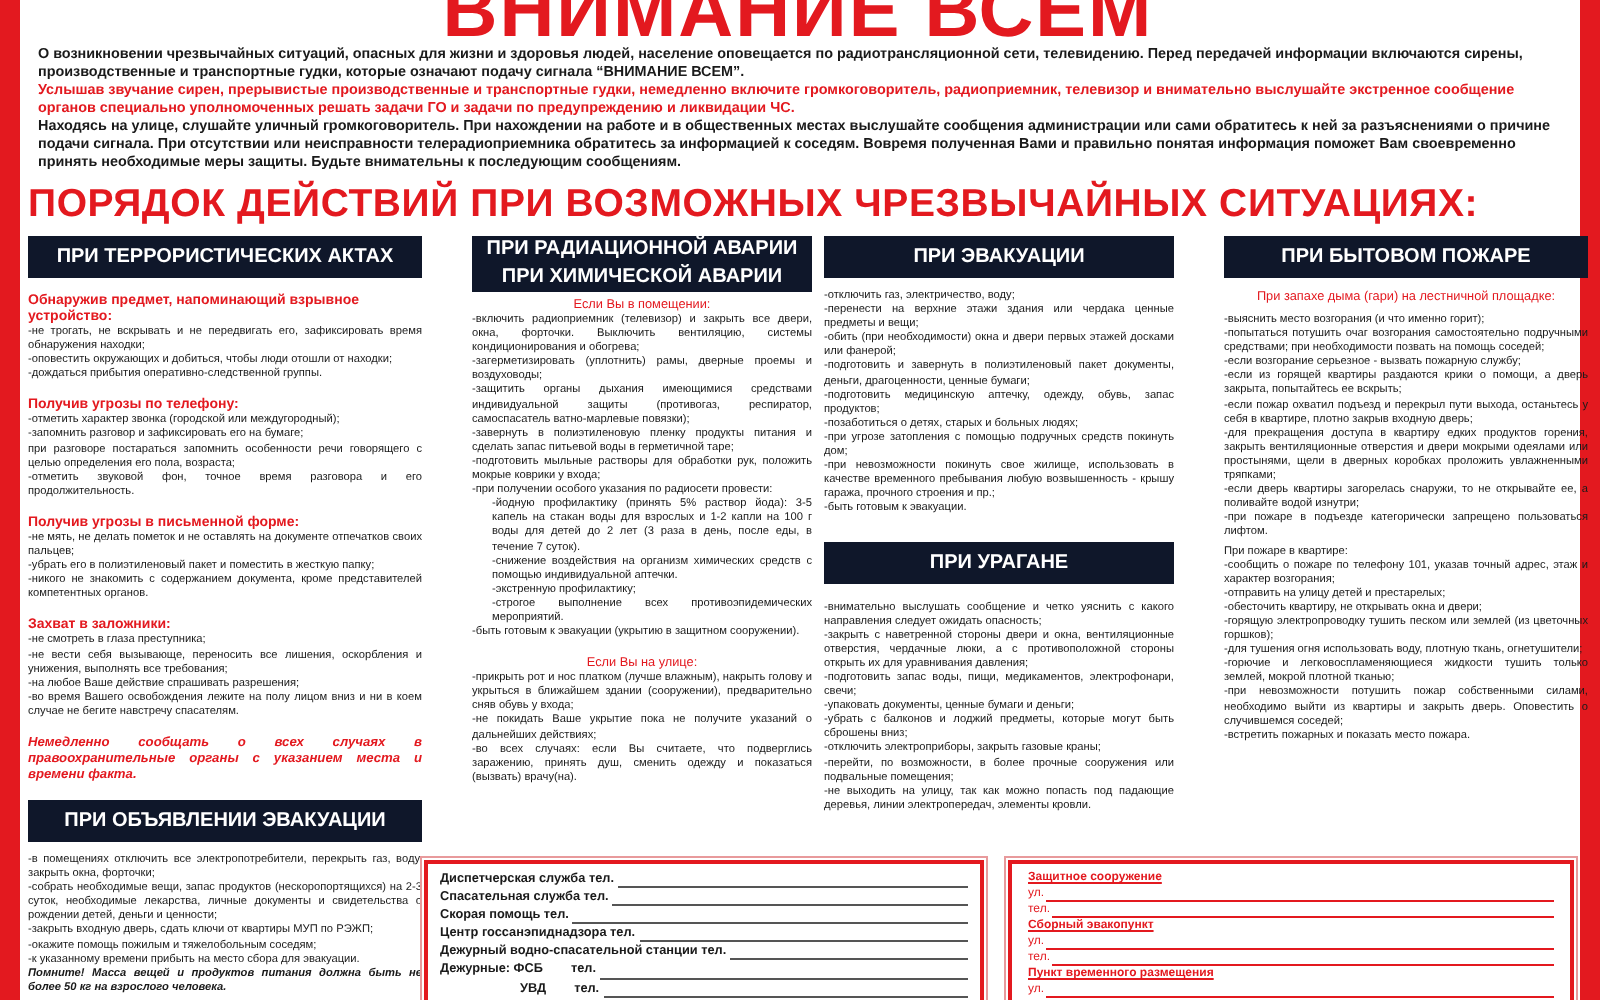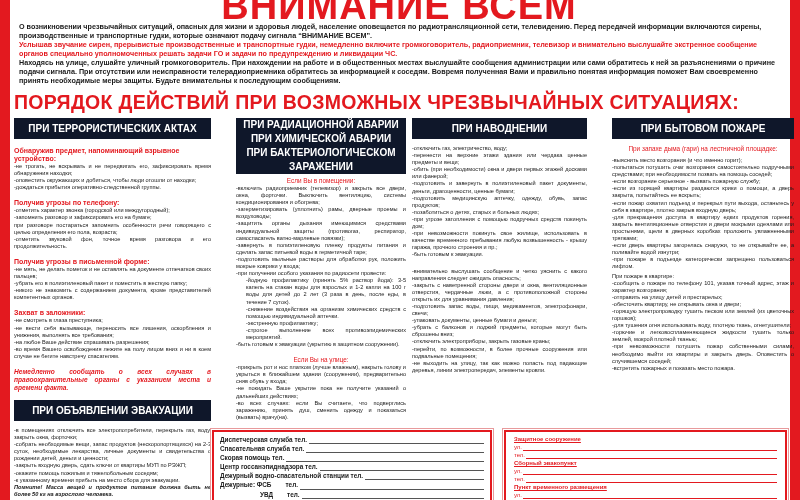--- a/index.html
+++ b/index.html
@@ -99,21 +99,20 @@
       <div class="item">-окажите помощь пожилым и тяжелобольным соседям;</div>
       <div class="item">-к указанному времени прибыть на место сбора для эвакуации.</div>
       <div class="bold-italic">Помните! Масса вещей и продуктов питания должна быть не более 50 кг на взрослого человека.</div>
     </div>
   </div>
 
   <div class="col col2">
     <div class="banner big">
       <div>ПРИ РАДИАЦИОННОЙ АВАРИИ</div>
       <div>ПРИ ХИМИЧЕСКОЙ АВАРИИ</div>
-      <div>ПРИ БАКТЕРИОЛОГИЧЕСКОМ ЗАРАЖЕНИИ</div>
     </div>
     <div class="head-red center" style="margin-top:3px;">Если Вы в помещении:</div>
     <div class="item">-включить радиоприемник (телевизор) и закрыть все двери, окна, форточки. Выключить вентиляцию, системы кондиционирования и обогрева;</div>
     <div class="item">-загерметизировать (уплотнить) рамы, дверные проемы и воздуховоды;</div>
     <div class="item">-защитить органы дыхания имеющимися средствами индивидуальной защиты (противогаз, респиратор, самоспасатель ватно-марлевые повязки);</div>
     <div class="item">-завернуть в полиэтиленовую пленку продукты питания и сделать запас питьевой воды в герметичной таре;</div>
     <div class="item">-подготовить мыльные растворы для обработки рук, положить мокрые коврики у входа;</div>
     <div class="item">-при получении особого указания по радиосети провести:</div>
     <div class="item indent">-йодную профилактику (принять 5% раствор йода): 3-5 капель на стакан воды для взрослых и 1-2 капли на 100 г воды для детей до 2 лет (3 раза в день, после еды, в течение 7 суток).</div>
     <div class="item indent">-снижение воздействия на организм химических средств с помощью индивидуальной аптечки.</div>
@@ -121,33 +120,34 @@
     <div class="item indent">-строгое выполнение всех противоэпидемических мероприятий.</div>
     <div class="item">-быть готовым к эвакуации (укрытию в защитном сооружении).</div>
 
     <div class="head-red center">Если Вы на улице:</div>
     <div class="item">-прикрыть рот и нос платком (лучше влажным), накрыть голову и укрыться в ближайшем здании (сооружении), предварительно сняв обувь у входа;</div>
     <div class="item">-не покидать Ваше укрытие пока не получите указаний о дальнейших действиях;</div>
     <div class="item">-во всех случаях: если Вы считаете, что подверглись заражению, принять душ, сменить одежду и показаться (вызвать) врачу(на).</div>
   </div>
 
   <div class="col col3">
-    <div class="banner small">ПРИ НАВОДНЕНИИ</div>
+    <div class="banner small">ПРИ ЭВАКУАЦИИ</div>
     <div style="margin-top:6px;">
       <div class="item">-отключить газ, электричество, воду;</div>
       <div class="item">-перенести на верхние этажи здания или чердака ценные предметы и вещи;</div>
       <div class="item">-обить (при необходимости) окна и двери первых этажей досками или фанерой;</div>
       <div class="item">-подготовить и завернуть в полиэтиленовый пакет документы, деньги, драгоценности, ценные бумаги;</div>
       <div class="item">-подготовить медицинскую аптечку, одежду, обувь, запас продуктов;</div>
       <div class="item">-позаботиться о детях, старых и больных людях;</div>
       <div class="item">-при угрозе затопления с помощью подручных средств покинуть дом;</div>
       <div class="item">-при невозможности покинуть свое жилище, использовать в качестве временного пребывания любую возвышенность - крышу гаража, прочного строения и пр.;</div>
       <div class="item">-быть готовым к эвакуации.</div>
     </div>
 
+    <div class="banner small" style="margin-top:12px;">ПРИ УРАГАНЕ</div>
     <div style="margin-top:9px;">
       <div class="item">-внимательно выслушать сообщение и четко уяснить с какого направления следует ожидать опасность;</div>
       <div class="item">-закрыть с наветренной стороны двери и окна, вентиляционные отверстия, чердачные люки, а с противоположной стороны открыть их для уравнивания давления;</div>
       <div class="item">-подготовить запас воды, пищи, медикаментов, электрофонари, свечи;</div>
       <div class="item">-упаковать документы, ценные бумаги и деньги;</div>
       <div class="item">-убрать с балконов и лоджий предметы, которые могут быть сброшены вниз;</div>
       <div class="item">-отключить электроприборы, закрыть газовые краны;</div>
       <div class="item">-перейти, по возможности, в более прочные сооружения или подвальные помещения;</div>
       <div class="item">-не выходить на улицу, так как можно попасть под падающие деревья, линии электропередач, элементы кровли.</div>
     </div>

